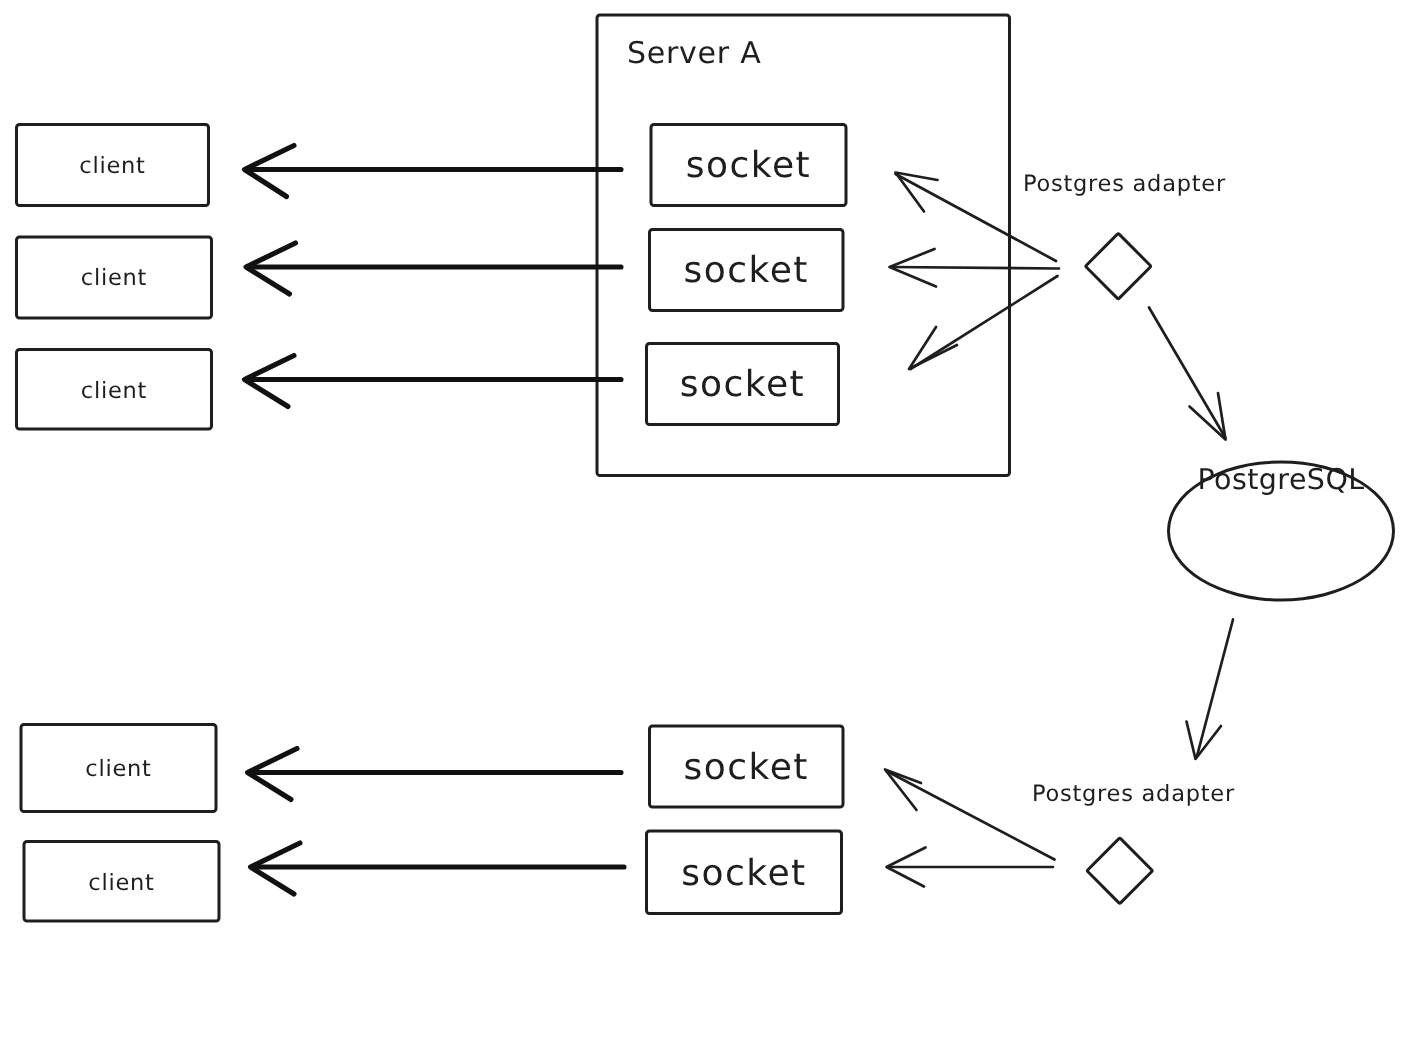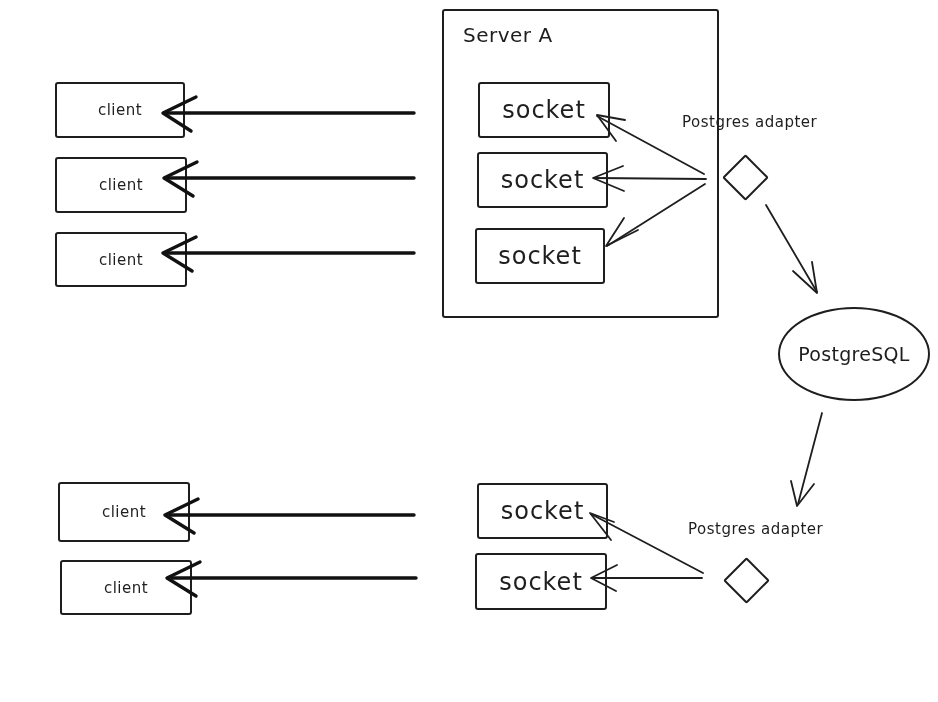--- a/index.html
+++ b/index.html
@@ -2,37 +2,37 @@
 <html><head>
 <meta charset="utf-8">
 <style>
   html,body{margin:0;padding:0;background:#ffffff;}
   .canvas{
     position:relative;width:938px;height:702px;background:#ffffff;overflow:hidden;
     font-family:"DejaVu Sans",sans-serif;color:#1e1e1e;
   }
   .box{
     position:absolute;border:2px solid #1e1e1e;border-radius:3px;background:transparent;
-    display:flex;align-items:center;justify-content:center;box-sizing:border-box;margin-left:45px;
+    display:flex;align-items:center;justify-content:center;box-sizing:border-box;
   }
   .socket-text{font-size:24px;letter-spacing:1px;}
   .client-text{font-size:15px;letter-spacing:.5px;}
   .server-label{
     position:absolute;left:19px;top:12px;font-size:20px;letter-spacing:.5px;white-space:nowrap;
   }
   .float-label{
     position:absolute;font-size:15px;letter-spacing:.5px;white-space:nowrap;
   }
   .diamond{
     position:absolute;width:33px;height:33px;border:2px solid #1e1e1e;background:transparent;
     transform:rotate(45deg);box-sizing:border-box;border-radius:2px;
   }
   .ellipse{
     position:absolute;border:2px solid #1e1e1e;border-radius:50%;background:transparent;
-    display:flex;align-items:center;justify-content:center;box-sizing:border-box;
+    display:flex;align-items:flex-start;justify-content:center;box-sizing:border-box;
     font-size:19px;letter-spacing:.3px;
   }
   svg.arrows{position:absolute;left:0;top:0;pointer-events:none;}
   .a{fill:none;stroke:#111111;stroke-width:3.4;stroke-linecap:round;stroke-linejoin:round;}
   .t{fill:none;stroke:#1e1e1e;stroke-width:1.8;stroke-linecap:round;stroke-linejoin:round;}
 </style>
 </head>
 <body>
 
 <div class="canvas">

